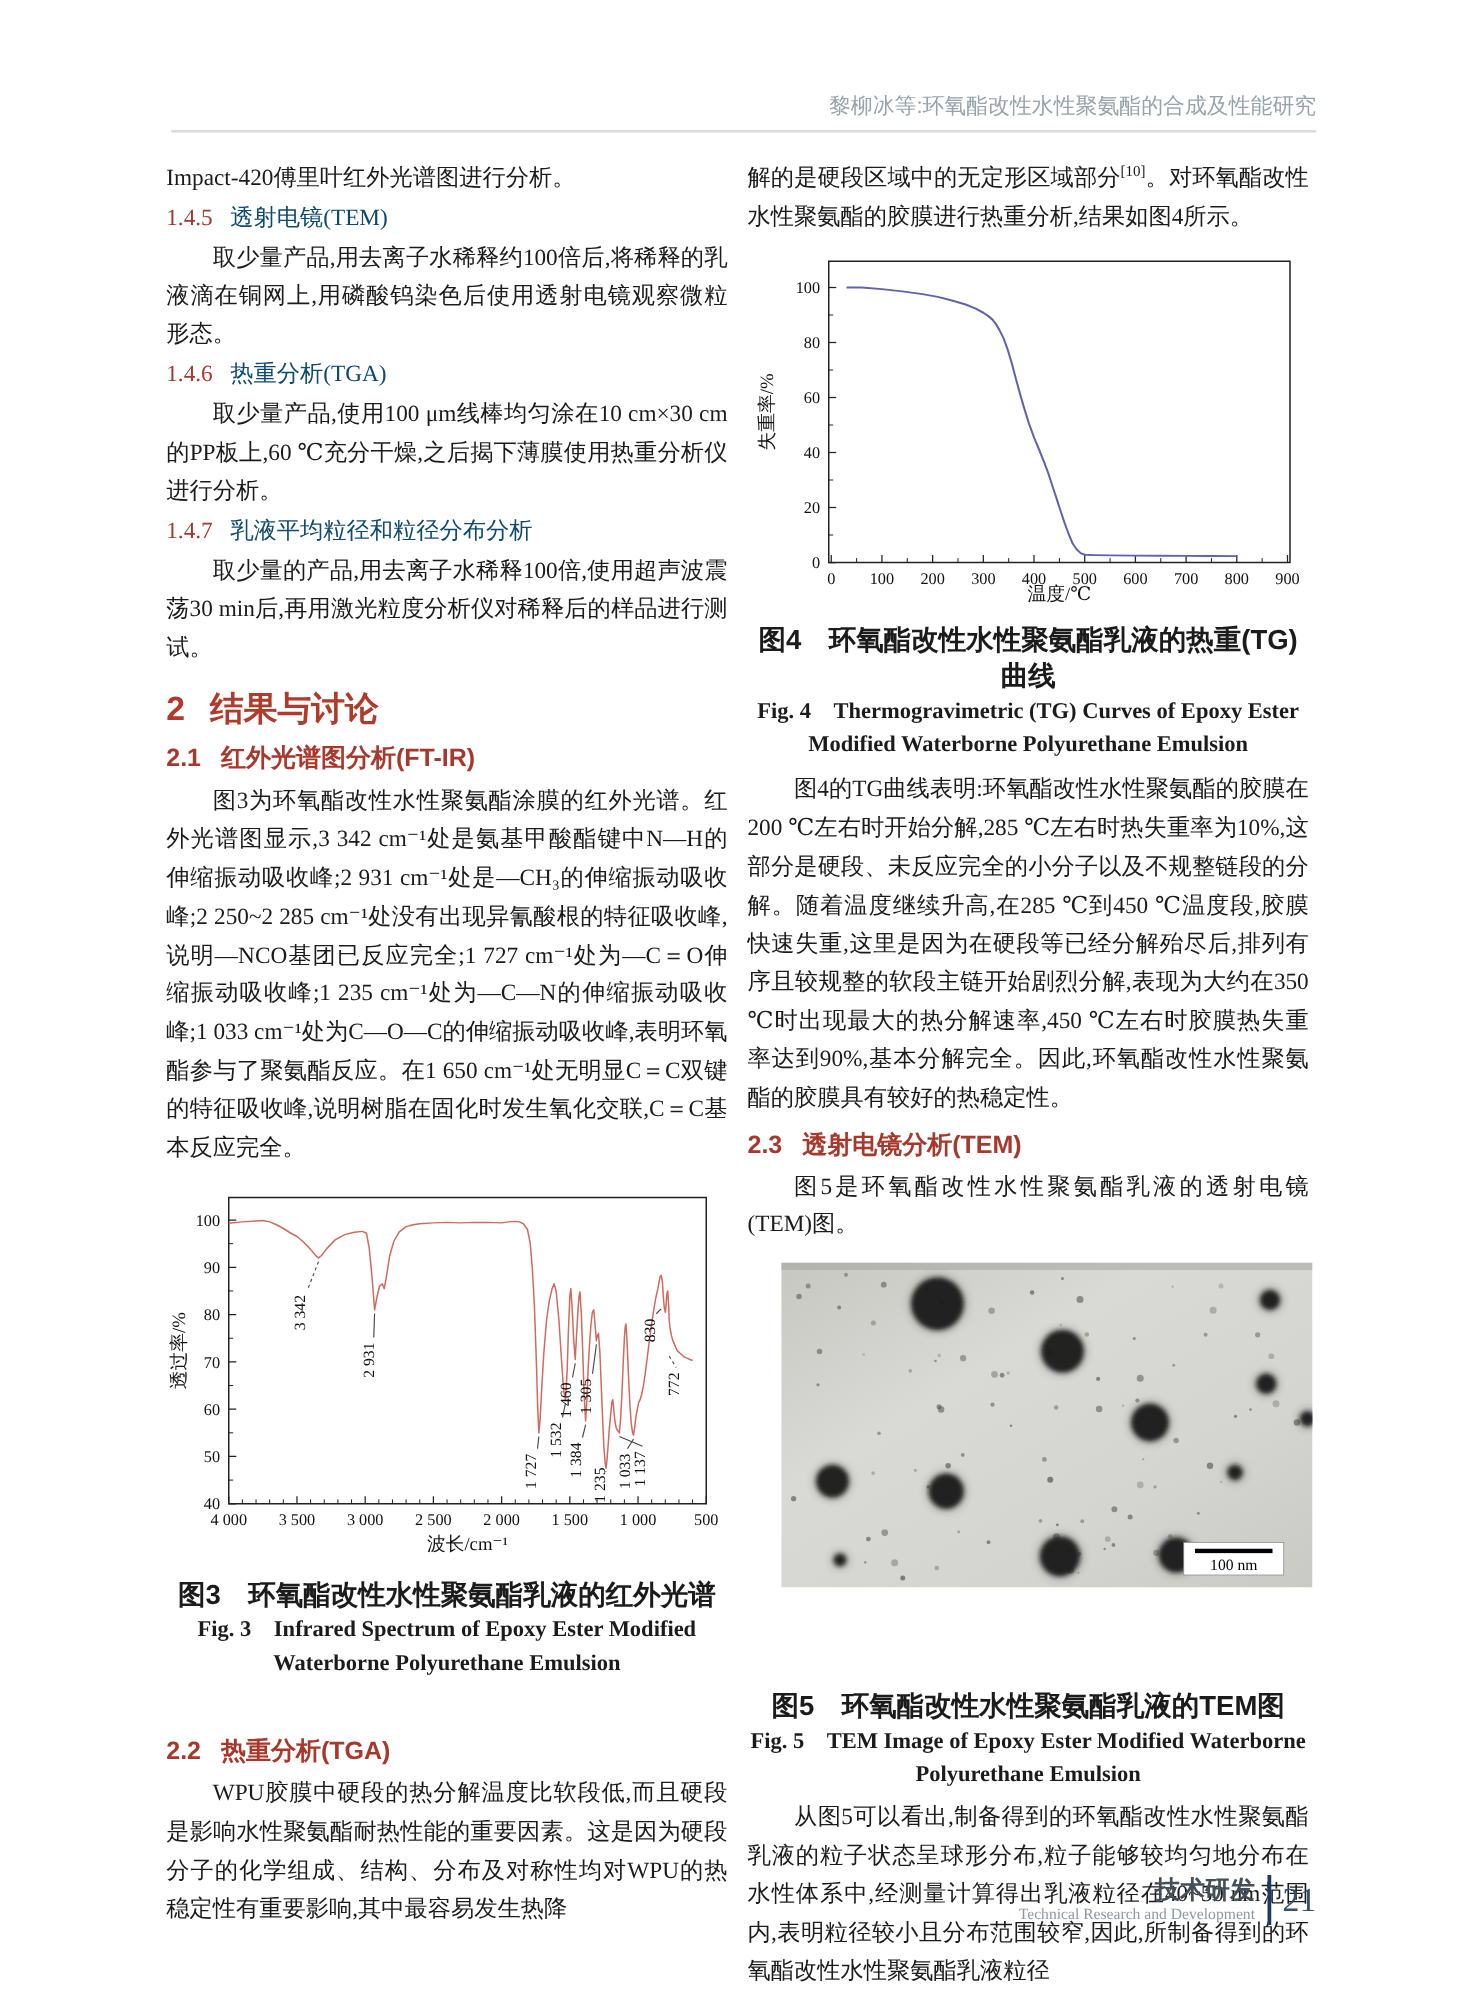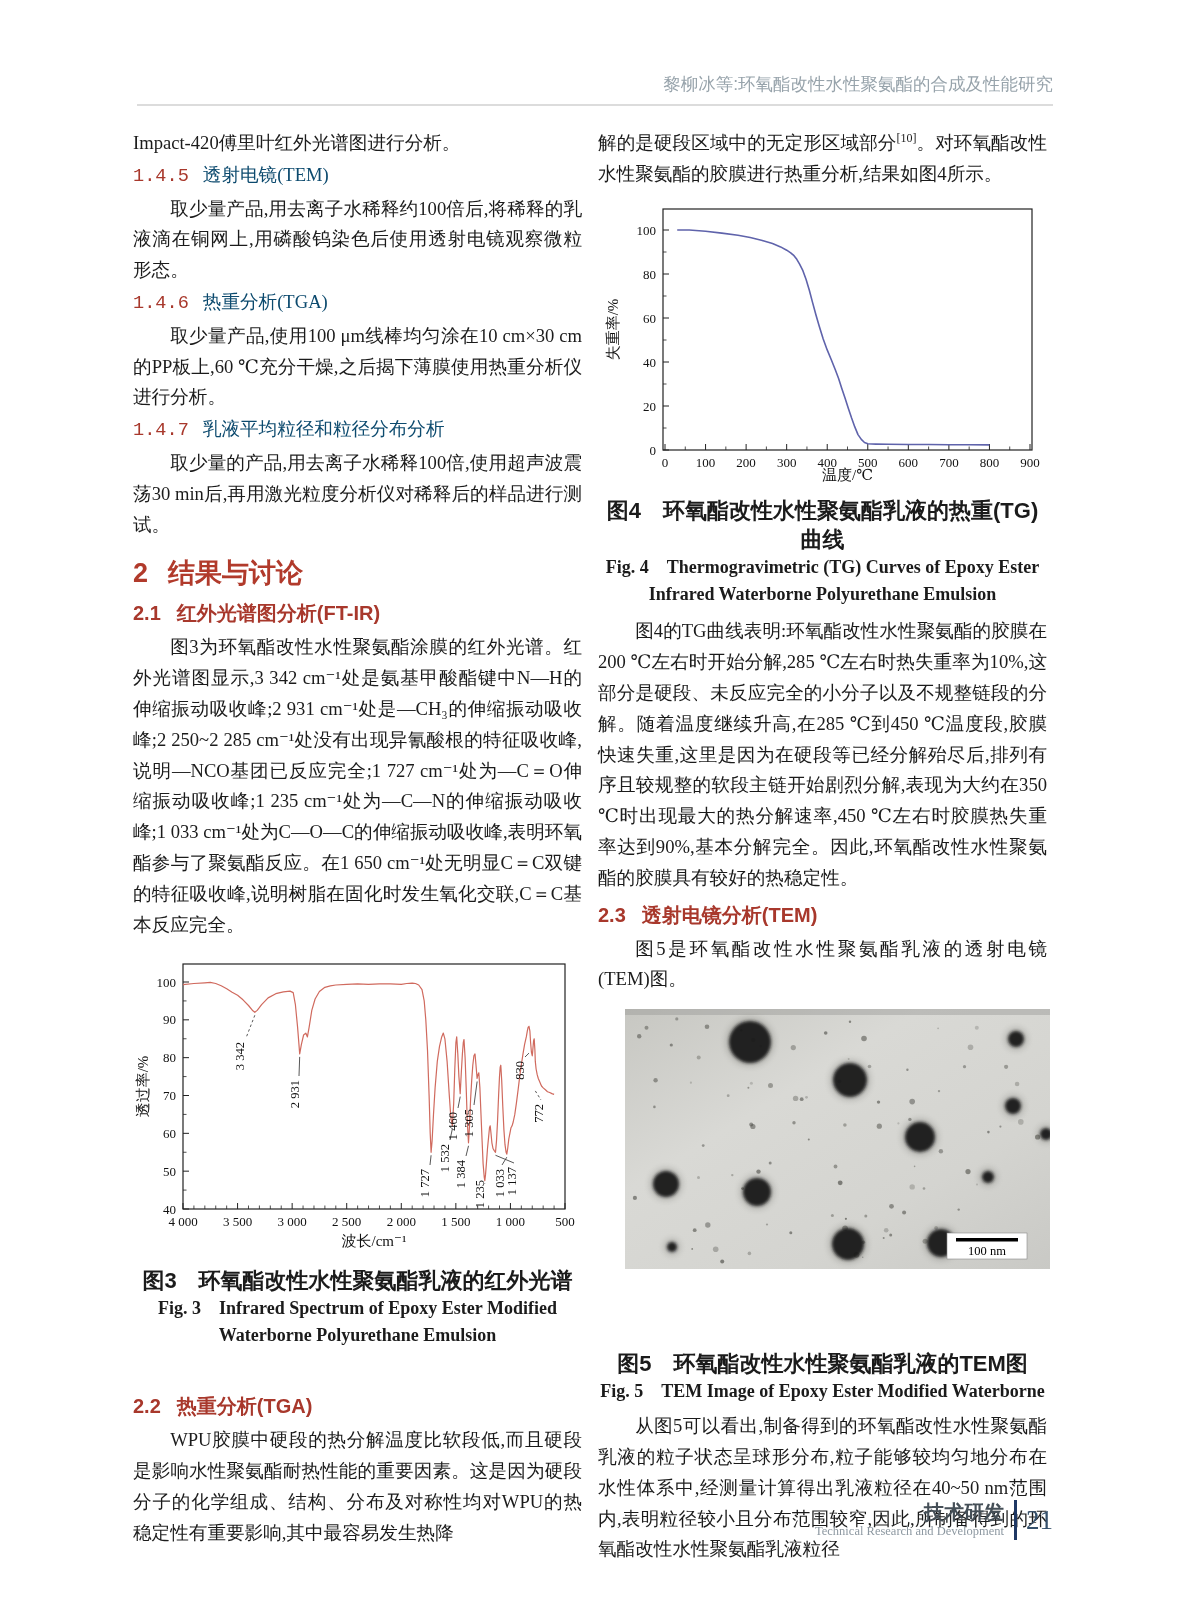--- a/index.html
+++ b/index.html
@@ -12,21 +12,21 @@
   
   .col{position:absolute;top:128px;width:449px;font-size:18.6px;line-height:30.8px;
        text-align:justify;}
   .col-left{left:133px;}
   .col-right{left:598px;}
   p{margin:0;}
   .indent{text-indent:2em;}
   sup{font-size:12px;line-height:0;}
   
   .h3line{margin:1px 0;}
-  .h3num{color:#a8382c;font-family:Liberation Mono, monospace;}
+  .h3num{color:#a8382c;font-family:Liberation Serif, serif;}
   .h3title{color:#0c4a6e;margin-left:14px;}
   .h1sec{margin:16px 0 8px 0;font-family:"Liberation Sans","DejaVu Sans",sans-serif;
          font-weight:bold;color:#b13a2b;font-size:27px;line-height:34px;}
   .h1sec .t{margin-left:20px;}
   .h2sec{margin:6px 0 4px 0;font-family:"Liberation Sans","DejaVu Sans",sans-serif;
          font-weight:bold;color:#a8382c;font-size:20px;line-height:30px;}
   .h2sec .t{margin-left:16px;}
   
   .fig{margin-top:10px;}
   .figcap-cn{text-align:center;font-family:"Liberation Sans","DejaVu Sans",sans-serif;
@@ -227,21 +227,21 @@
           <line x1="65" y1="140" x2="68.5" y2="140" stroke="#222" stroke-width="0.8"></line>
           <line x1="65" y1="96" x2="68.5" y2="96" stroke="#222" stroke-width="0.8"></line>
           <line x1="65" y1="52" x2="68.5" y2="52" stroke="#222" stroke-width="0.8"></line>
           <text x="20" y="129.5" font-size="15" fill="#111" text-anchor="middle" transform="rotate(-90 20 129.5)">失重率/%</text>
           <text x="249.5" y="280" font-size="15" fill="#111" text-anchor="middle">温度/℃</text>
           <polyline points="79.2,30.0 91.3,30.0 107.6,31.3 123.8,33.1 140.0,35.3 152.2,37.5 164.3,40.6 174.5,43.6 182.6,46.9 188.7,50.2 192.7,52.9 196.0,55.7 198.8,59.3 201.6,64.1 204.9,70.7 208.1,79.5 211.4,90.5 214.6,102.6 217.9,114.7 221.1,125.7 225.2,138.9 229.2,149.9 233.3,159.8 237.3,169.7 240.6,178.5 243.8,188.4 247.1,198.3 250.3,208.2 253.6,218.1 256.8,226.9 260.0,234.6 263.3,239.4 266.5,242.5 269.8,243.8 277.9,244.1 290.1,244.3 310.3,244.5 330.6,244.5 350.9,244.7 371.2,244.7 391.4,244.9" fill="none" stroke="#5f63ab" stroke-width="1.6" stroke-linejoin="round"></polyline>
         </svg>
       <div class="figcap-cn">图4　环氧酯改性水性聚氨酯乳液的热重(TG)曲线</div>
       <div class="figcap-en">
         <div>Fig. 4　Thermogravimetric (TG) Curves of Epoxy Ester</div>
-        <div>Infrared Waterborne Polyurethane Emulsion</div>
+        <div>Modified Waterborne Polyurethane Emulsion</div>
       </div>
     </div>
 
     <p class="indent" style="margin-top:8px;">图4的TG曲线表明:环氧酯改性水性聚氨酯的胶膜在200 ℃左右时开始分解,285 ℃左右时热失重率为10%,这部分是硬段、未反应完全的小分子以及不规整链段的分解。随着温度继续升高,在285 ℃到450 ℃温度段,胶膜快速失重,这里是因为在硬段等已经分解殆尽后,排列有序且较规整的软段主链开始剧烈分解,表现为大约在350 ℃时出现最大的热分解速率,450 ℃左右时胶膜热失重率达到90%,基本分解完全。因此,环氧酯改性水性聚氨酯的胶膜具有较好的热稳定性。</p>
 
     <div class="h2sec"><span>2.3</span><span class="t">透射电镜分析(TEM)</span></div>
     <p class="indent">图5是环氧酯改性水性聚氨酯乳液的透射电镜(TEM)图。</p>
 
     <div class="tem-wrap">
       <svg id="fig5-svg" width="425" height="260">
@@ -375,20 +375,21 @@
           <g>
             <rect x="322" y="224" width="80" height="26" fill="#ffffff" stroke="#8a8a8a" stroke-width="0.6"></rect>
             <rect x="331" y="229" width="62" height="3.5" fill="#000"></rect>
             <text x="362" y="246" text-anchor="middle" font-size="12.5" fill="#000">100 nm</text>
           </g>
         </svg>
     </div>
     <div class="figcap-cn">图5　环氧酯改性水性聚氨酯乳液的TEM图</div>
     <div class="figcap-en">
       <div>Fig. 5　TEM Image of Epoxy Ester Modified Waterborne</div>
+      <div>Polyurethane Emulsion</div>
     </div>
 
     <p class="indent" style="margin-top:6px;">从图5可以看出,制备得到的环氧酯改性水性聚氨酯乳液的粒子状态呈球形分布,粒子能够较均匀地分布在水性体系中,经测量计算得出乳液粒径在40~50 nm范围内,表明粒径较小且分布范围较窄,因此,所制备得到的环氧酯改性水性聚氨酯乳液粒径</p>
   </div>
 
   <div class="footer">
     <div class="labels">
       <div class="cn">技术研发</div>
       <div class="en">Technical Research and Development</div>
     </div>

